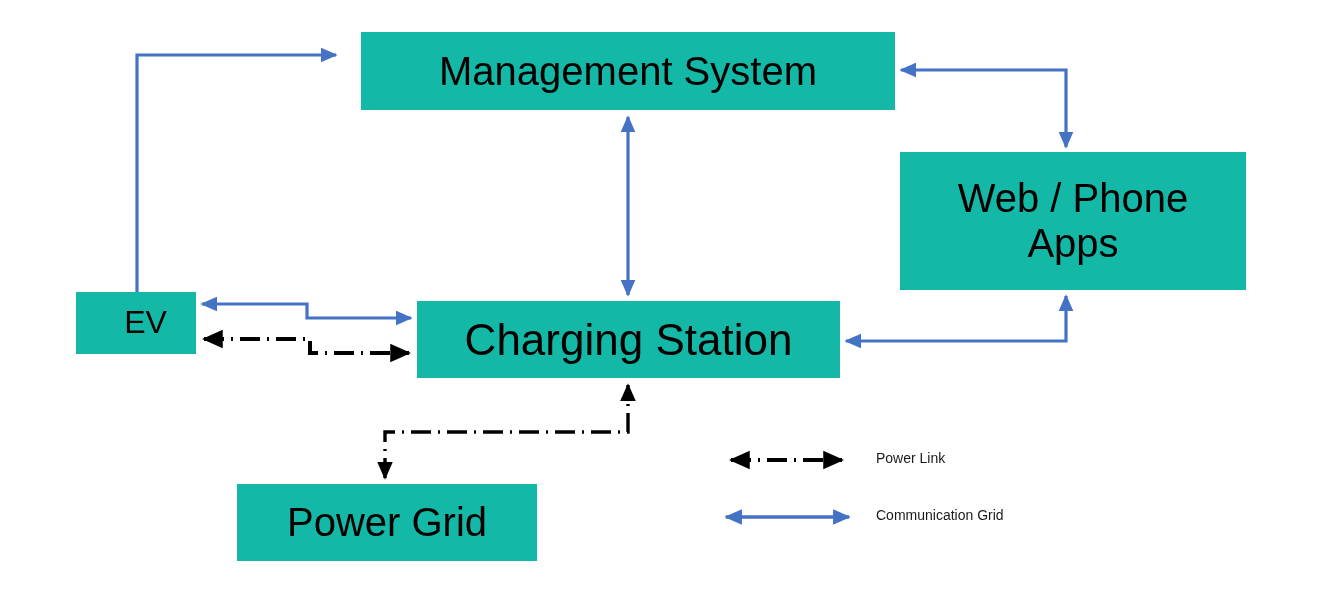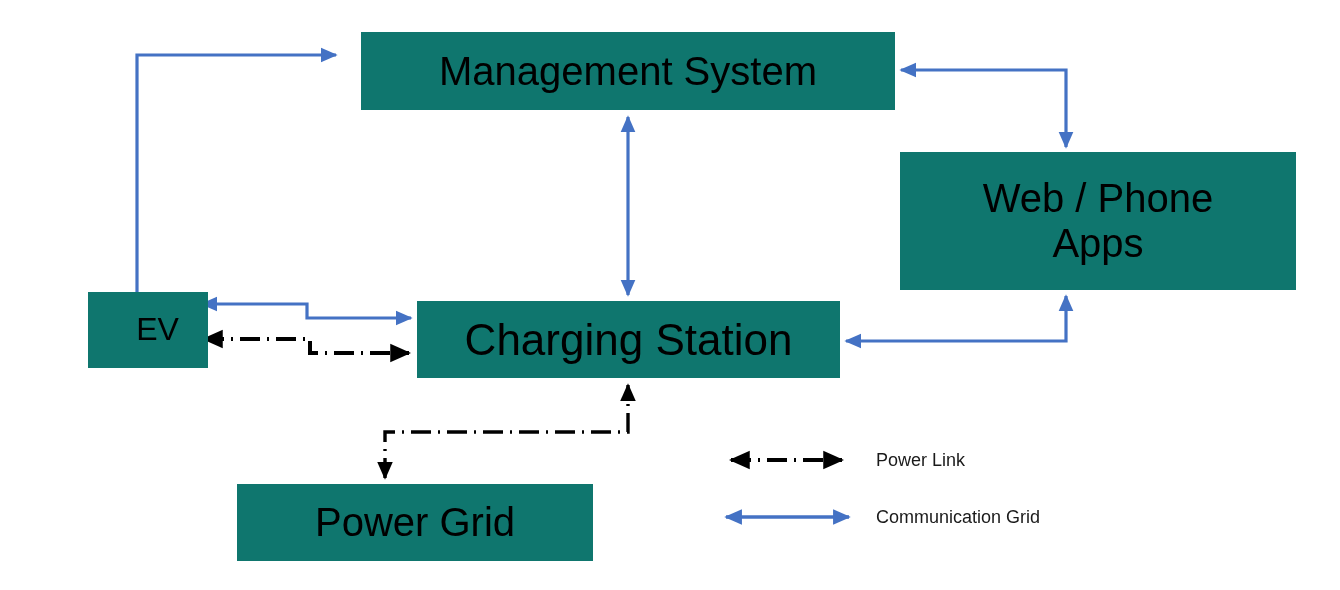--- a/index.html
+++ b/index.html
@@ -22,59 +22,59 @@
   #edge-layer {
     position: absolute;
     left: 0;
     top: 0;
     width: 1340px;
     height: 590px;
     pointer-events: none;
   }
   .node {
     position: absolute;
-    background: #0f766e;
+    background: #14b8a6;
     display: flex;
     align-items: center;
     justify-content: center;
     text-align: center;
     color: #000000;
     line-height: 1.12;
     box-sizing: border-box;
     padding: 2px 6px;
   }
   .node-label {
     display: block;
     white-space: pre-line;
   }
   #node-management-system {
     left: 361px; top: 32px; width: 534px; height: 78px;
     font-size: 40px;
   }
   #node-web-phone-apps {
-    left: 900px; top: 152px; width: 396px; height: 138px;
+    left: 900px; top: 152px; width: 346px; height: 138px;
     font-size: 40px;
   }
   #node-ev {
-    left: 88px; top: 292px; width: 120px; height: 76px;
+    left: 76px; top: 292px; width: 120px; height: 62px;
     font-size: 32px;
     padding-left: 25px;
   }
   #node-charging-station {
     left: 417px; top: 301px; width: 423px; height: 77px;
     font-size: 44px;
   }
   #node-power-grid {
-    left: 237px; top: 484px; width: 356px; height: 77px;
+    left: 237px; top: 484px; width: 300px; height: 77px;
     font-size: 40px;
     justify-content: center;
   }
   .legend-label {
     position: absolute;
-    font-size: 18px;
+    font-size: 14px;
     color: #1a1a1a;
     white-space: nowrap;
   }
   #legend-power-link-label  { left: 876px; top: 450px; }
   #legend-comm-link-label   { left: 876px; top: 507px; }
 </style>
 </head>
 <body>
 
 <div id="canvas">

